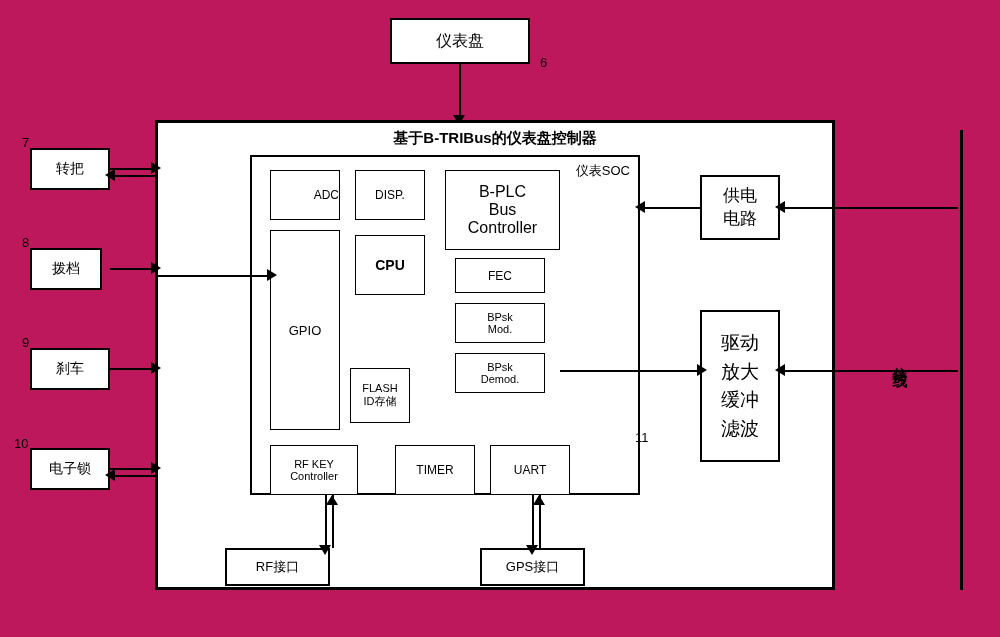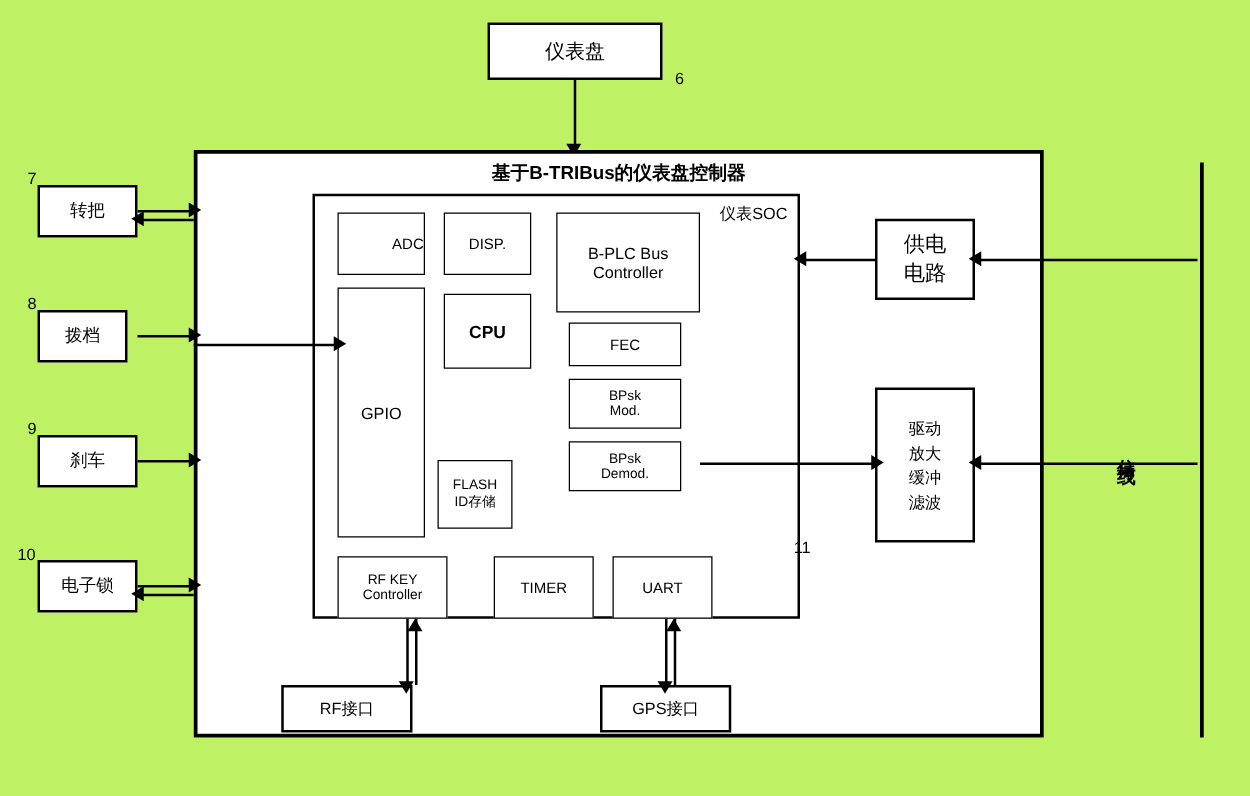--- a/index.html
+++ b/index.html
@@ -8,21 +8,21 @@
       font-family: Arial, sans-serif;
       width: 1000px;
       height: 637px;
       overflow: hidden;
       position: relative;
     }
     .diagram-container {
       width: 1000px;
       height: 637px;
       position: relative;
-      background: #bef264;
+      background: #be185d;
     }
     .box {
       position: absolute;
       border: 2px solid #000;
       background: #fff;
       display: flex;
       align-items: center;
       justify-content: center;
       text-align: center;
       font-size: 14px;
@@ -129,21 +129,21 @@
 
   <div class="box-inner" style="left:350px; top:368px; width:60px; height:55px; font-size:11px; white-space:pre-line;">
     <span style="white-space:pre-line;">FLASH
 ID存储</span>
   </div>
 
   <div class="box-inner" style="left:270px; top:230px; width:70px; height:200px; font-size:13px;">
     <span>GPIO</span>
   </div>
 
-  <div class="box-inner" style="left:445px; top:170px; width:115px; height:80px; font-size:13px; white-space:pre-line; padding:17px;">
+  <div class="box-inner" style="left:445px; top:170px; width:115px; height:80px; font-size:16px; white-space:pre-line; padding:17px;">
     <span style="white-space:pre-line; text-align:center;">B-PLC Bus
 Controller</span>
   </div>
 
   <div class="box-inner" style="left:455px; top:258px; width:90px; height:35px; font-size:12px;">
     <span>FEC</span>
   </div>
 
   <div class="box-inner" style="left:455px; top:303px; width:90px; height:40px; font-size:11px; white-space:pre-line;">
     <span style="white-space:pre-line;">BPsk
@@ -174,21 +174,21 @@
 
   <div class="box" style="left:480px; top:548px; width:105px; height:38px; font-size:13px;">
     <span>GPS接口</span>
   </div>
 
   <div class="box" style="left:700px; top:175px; width:80px; height:65px; font-size:17px; white-space:pre-line; line-height:1.3;">
     <span style="white-space:pre-line;">供电
 电路</span>
   </div>
 
-  <div class="box" style="left:700px; top:310px; width:80px; height:124px; font-size:13px; white-space:pre-line; line-height:1.5;">
+  <div class="box" style="left:700px; top:310px; width:80px; height:152px; font-size:19px; white-space:pre-line; line-height:1.5;">
     <span style="white-space:pre-line;">驱动
 放大
 缓冲
 滤波</span>
   </div>
 
   <div class="box" style="left:30px; top:148px; width:80px; height:42px; font-size:14px;">
     <span>转把</span>
   </div>
   <span class="label-num" style="left:22px; top:135px;">7</span>

